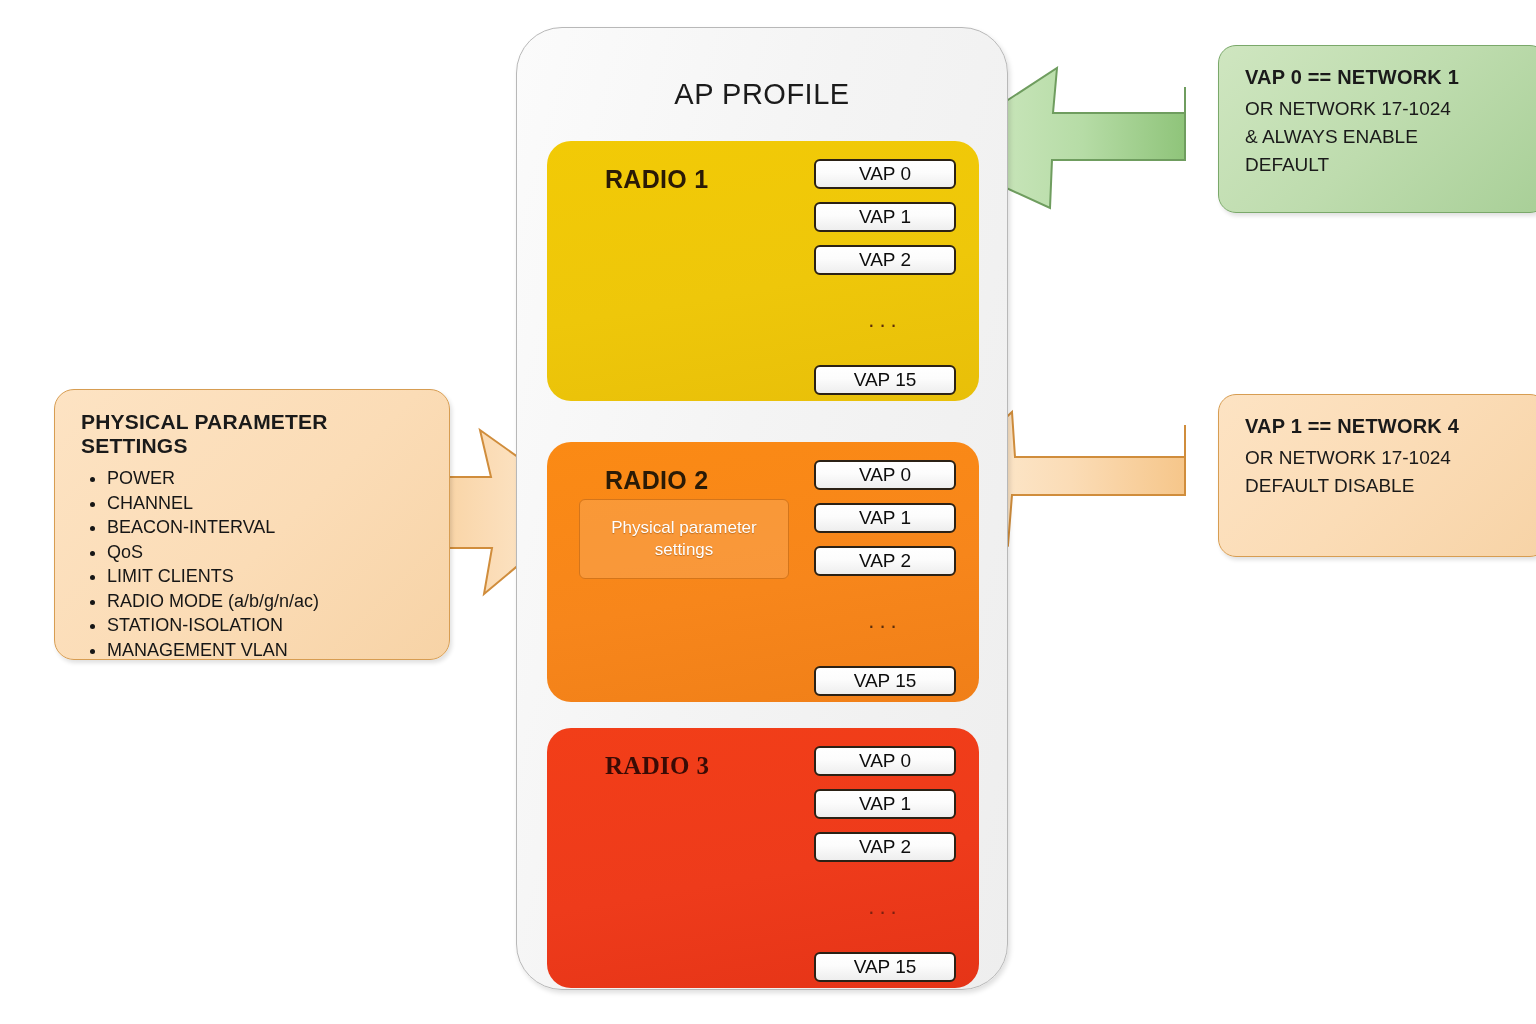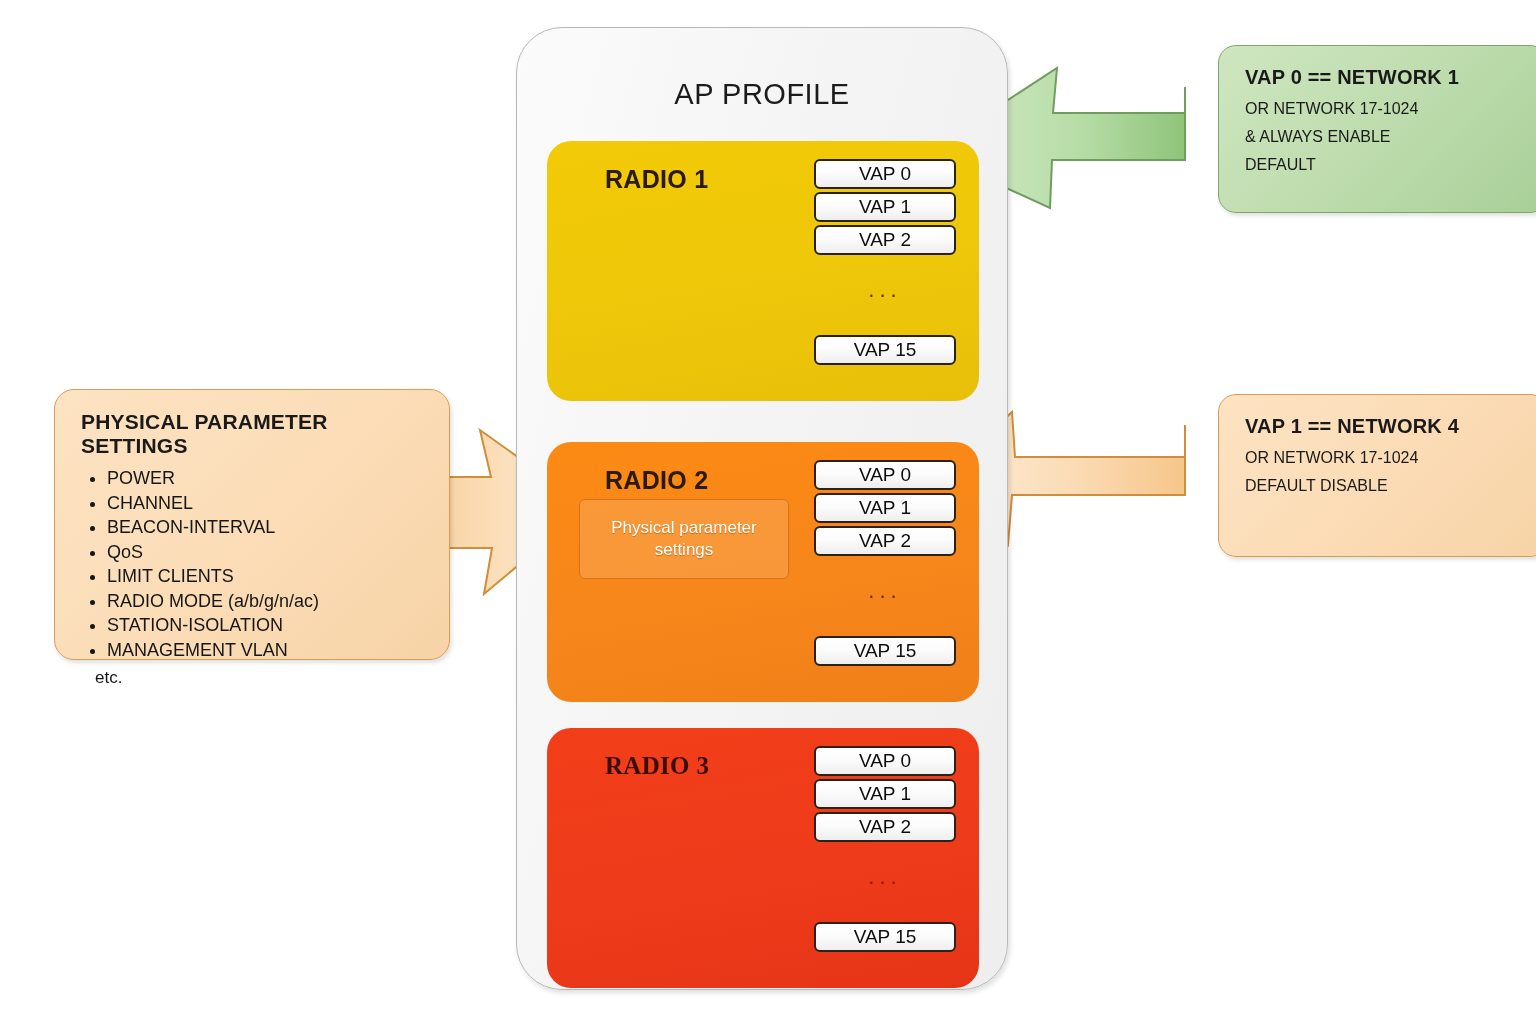--- a/index.html
+++ b/index.html
@@ -101,21 +101,21 @@
     height: 30px;
     border: 2px solid #2b2115;
     border-radius: 6px;
     background: linear-gradient(180deg,#ffffff 0%, #fcfcfc 45%, #eeeeee 100%);
     display: flex;
     align-items: center;
     justify-content: center;
     font-size: 19px;
     color: #0d0d0d;
     box-sizing: border-box;
-    margin-bottom: 3px;
+    margin-bottom: 13px;
   }
   .vap-ellipsis {
     width: 142px;
     height: 30px;
     display: flex;
     align-items: center;
     justify-content: center;
     font-size: 22px;
     letter-spacing: 5px;
     color: #5b2d0a;
@@ -167,21 +167,21 @@
     font-weight: bold;
     color: #1a1a1a;
     margin: 4px 0 6px 6px;
     letter-spacing: 0.2px;
   }
   #callout-orange-left .callout-title {
     font-size: 21px;
     margin: 6px 0 8px 8px;
   }
   .callout-line {
-    font-size: 16px;
+    font-size: 19px;
     line-height: 28px;
     color: #1a1a1a;
     margin-left: 6px;
   }
   .callout-list {
     margin: 0 0 0 34px;
     padding: 0;
     list-style: disc;
   }
   .callout-list li {
@@ -298,14 +298,13 @@
   <ul class="callout-list">
     <li>POWER</li>
     <li>CHANNEL</li>
     <li>BEACON-INTERVAL</li>
     <li>QoS</li>
     <li>LIMIT CLIENTS</li>
     <li>RADIO MODE (a/b/g/n/ac)</li>
     <li>STATION-ISOLATION</li>
     <li>MANAGEMENT VLAN</li>
   </ul>
-  <div class="callout-etc">etc.</div>
 </div>
 
 </body></html>

